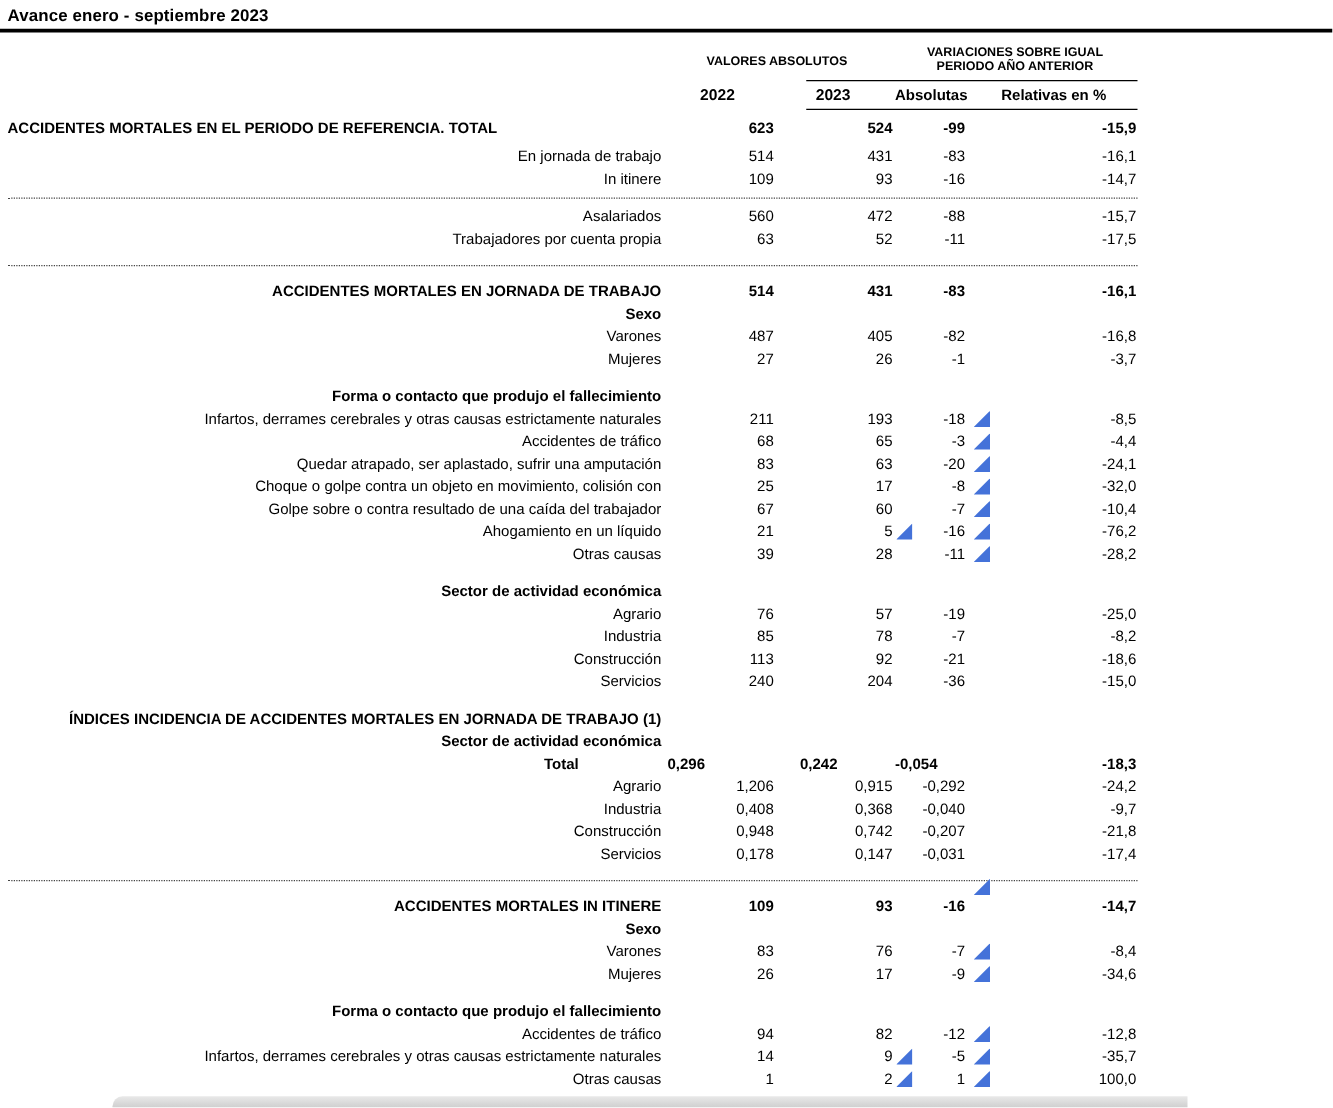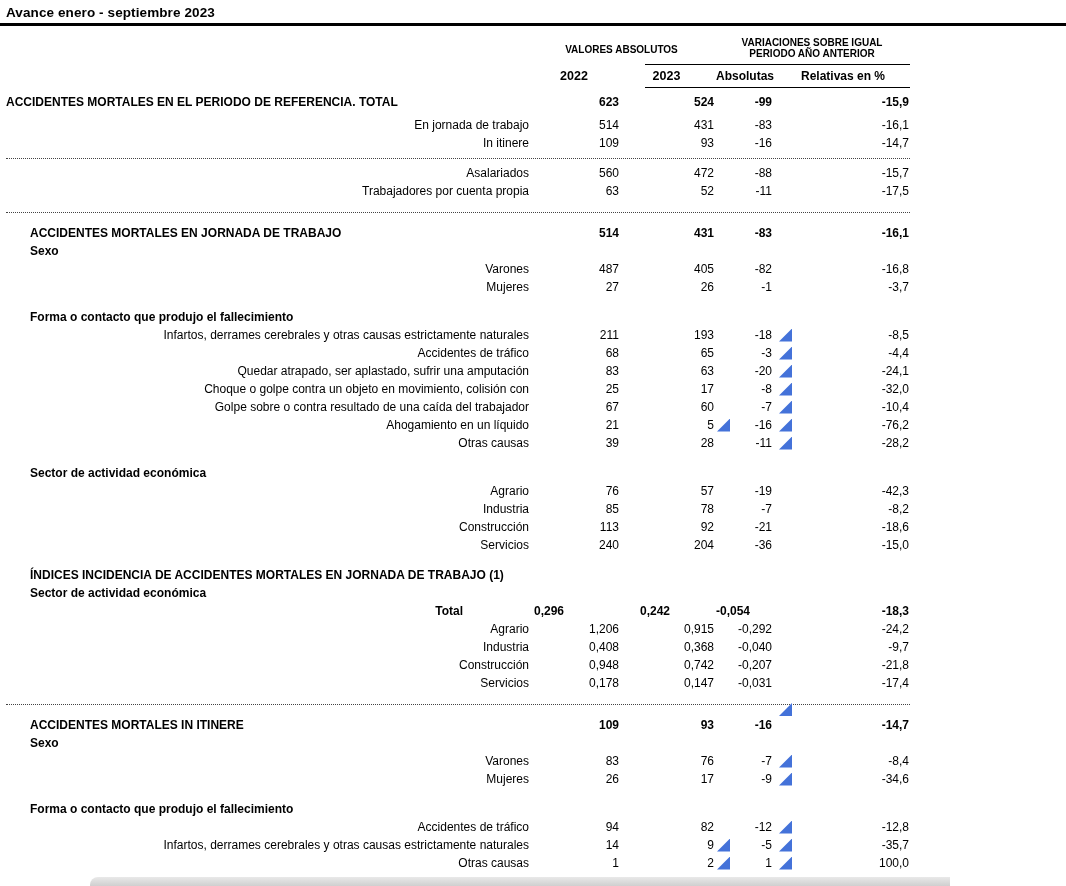--- a/index.html
+++ b/index.html
@@ -65,21 +65,21 @@
   .row-band { position: relative; height: 28px; font-weight: bold; }
   .row-band::before {
     content: ""; position: absolute; z-index: -1;
     left: -6px; right: -14px; top: 0; bottom: 0;
     background: var(--band);
   }
   .row-caps { font-weight: bold; }
   .row-subhead { font-weight: bold; }
   .row-boldrow { font-weight: bold; gap: 11px; }
 
-  .row-caps .label, .row-subhead .label { padding-left: 24px; }
+  .row-caps .label, .row-subhead .label { padding-left: 24px; text-align: right; }
   .row-data .label, .row-boldrow .label { padding-left: 39px; text-align: right; }
 
   
   .sep { height: 12px; display: flex; align-items: center; }
   .sep.dotted::before, .sep.dotted-lg::before {
     content: ""; flex: 1; border-top: 1px dotted #444;
   }
   .sep.dotted-lg { height: 24px; }
   .sep.blank { height: 12px; }
 
@@ -360,21 +360,21 @@
     <div class="c label">Agrario</div>
     <div class="c num v2022">76</div>
     <div class="c num v2023">57</div>
     <div class="c flagcell f23">
       
     </div>
     <div class="c num vabs">-19</div>
     <div class="c flagcell fabs">
       
     </div>
-    <div class="c num vrel">-42,3</div>
+    <div class="c num vrel">-25,0</div>
   </div>
         <div class="row row-data">
     <div class="c label">Industria</div>
     <div class="c num v2022">85</div>
     <div class="c num v2023">78</div>
     <div class="c flagcell f23">
       
     </div>
     <div class="c num vabs">-7</div>
     <div class="c flagcell fabs">

